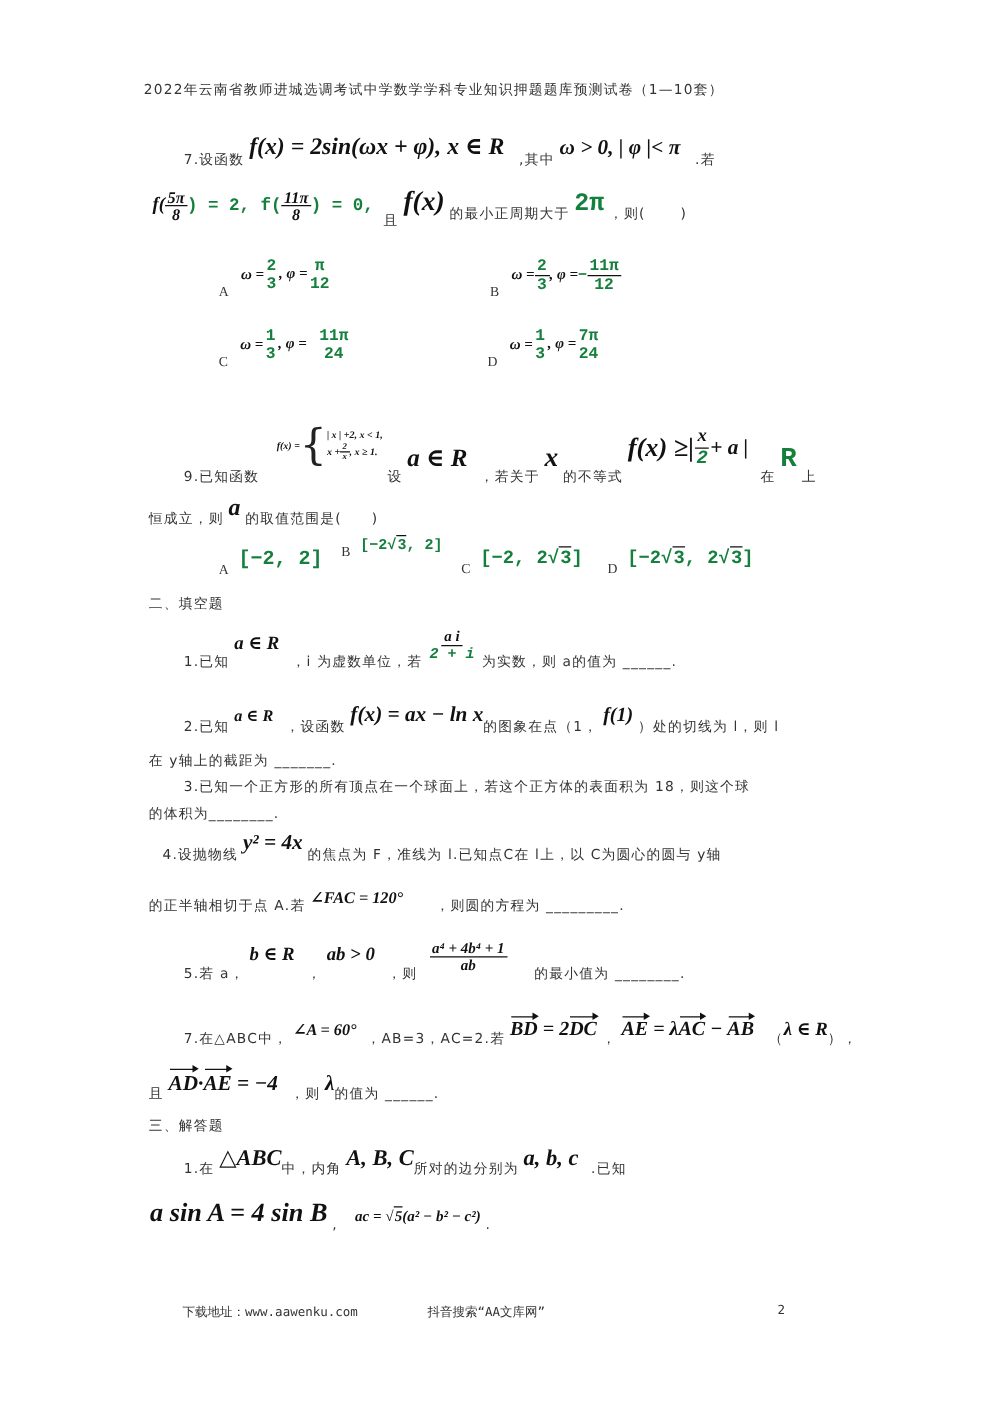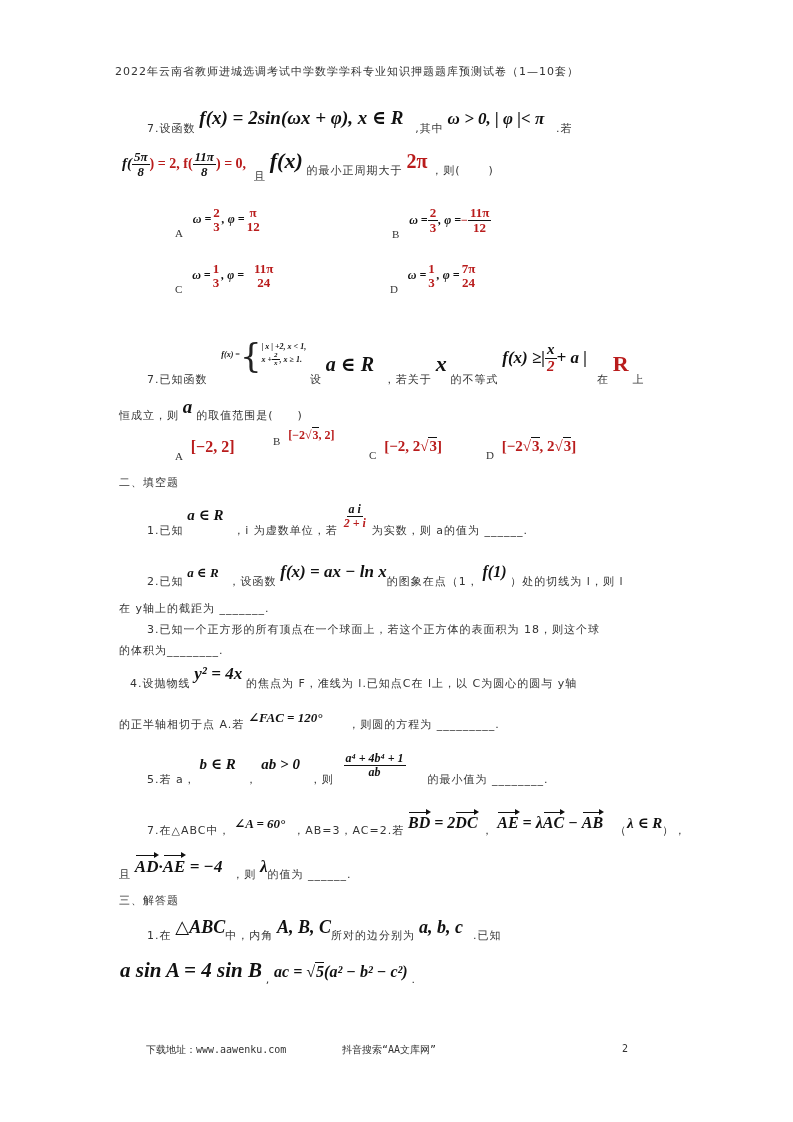--- a/index.html
+++ b/index.html
@@ -1,21 +1,21 @@
 <!DOCTYPE html>
 <html><head>
 <meta charset="utf-8">
 <style>
   html, body { margin:0; padding:0; background:#fff; }
   body { width:793px; height:1122px; position:relative; overflow:hidden; color:#222;
          font-family:"DejaVu Serif", "Liberation Serif", serif; font-size:12px; }
   .abs { position:absolute; white-space:nowrap; }
   .cn { font-family:"DejaVu Sans", "Liberation Sans", sans-serif; font-size:11px; color:#333; letter-spacing:1px; }
   .m { font-family:"Liberation Serif", "DejaVu Serif", serif; font-weight:bold; font-style:italic; color:#111; }
-  .mr { font-family:Liberation Serif, serif; font-weight:bold; color:#b91c1c; }
+  .mr { font-family:Liberation Mono, monospace; font-weight:bold; color:#15803d; }
   .lbl { font-family:"Liberation Serif", serif; font-size:11px; color:#333; }
   .frac { display:inline-flex; flex-direction:column; align-items:center; vertical-align:middle; line-height:1.05; }
   .frac .num { border-bottom:1px solid #111; padding:0 2px; }
   .frac .den { padding:0 2px; }
   .header { font-size:11px; }
   .vec { position:relative; display:inline-block; }
   .vec::before { content:""; position:absolute; left:1px; right:1px; top:-2px; border-top:1px solid #111; }
   .vec::after { content:""; position:absolute; right:-1px; top:-5px; border-left:5px solid #111; border-top:3px solid transparent; border-bottom:3px solid transparent; }
   .brace { font-size:34px; font-weight:normal; line-height:1; vertical-align:middle; }
   .pw { display:inline-flex; flex-direction:column; font-size:8px; vertical-align:middle; line-height:1.3; }
@@ -85,39 +85,39 @@
   <span class="m" style="font-size:12px; margin-left:6px;">ω =</span><span class="frac mr" style="font-size:13px;">
       <span class="num" style="border:none;">1</span>
       <span class="den">3</span>
     </span><span class="m" style="font-size:12px;">, φ =</span><span class="mr"></span><span class="frac mr" style="font-size:13px;">
       <span class="num" style="border:none;">7π</span>
       <span class="den">24</span>
     </span>
 </div>
 
 <div class="abs" style="left:147px; top:336px;">
-  <span class="cn" style="position:relative; top:26px;">7.已知函数</span>
+  <span class="cn" style="position:relative; top:26px;">9.已知函数</span>
   <span style="display:inline-flex; align-items:center; margin-left:10px;">
     <span class="m" style="font-size:8px;">f(x) =</span>
     <span class="brace">{</span>
     <span class="pw m">
       <span>| x | +2, x &lt; 1,</span>
       <span><span>x +</span><span class="frac" style="font-size:7px;">
             <span class="num">2</span>
             <span class="den">x</span>
           </span><span>, x ≥ 1.</span></span>
     </span>
   </span>
   <span class="cn" style="position:relative; top:26px;">设</span>
   <span class="m" style="font-size:20px; position:relative; top:14px;">a ∈ R</span>
   <span class="cn" style="position:relative; top:26px; margin-left:6px;">，若关于</span>
   <span class="m" style="font-size:22px; position:relative; top:14px;">x</span>
   <span class="cn" style="position:relative; top:26px;">的不等式</span>
   <span style="display:inline-flex; align-items:center; position:relative; top:6px;">
-    <span class="m" style="font-size:17px;">f(x) ≥|</span>
+    <span class="m" style="font-size:21px;">f(x) ≥|</span>
       <span class="frac m" style="font-size:15px;">
         <span class="num">x</span>
         <span class="den mr">2</span>
       </span>
       <span class="m" style="font-size:17px;">+ a |</span>
   </span>
   <span class="cn" style="position:relative; top:26px; margin-left:6px;">在</span>
   <span class="mr" style="font-size:22px; position:relative; top:14px;">R</span>
   <span class="cn" style="position:relative; top:26px;">上</span>
 </div>
@@ -215,19 +215,19 @@
 
 <div class="abs" style="left:147px; top:916px;">
   <span class="cn" style="position:relative; top:6px;">1.在</span>
   <span class="m" style="font-size:18px;">△ABC</span><span class="cn" style="position:relative; top:6px;">中，内角</span>
   <span class="m" style="font-size:18px;">A, B, C</span><span class="cn" style="position:relative; top:6px;">所对的边分别为</span>
   <span class="m" style="font-size:18px;">a, b, c</span><span class="cn" style="position:relative; top:6px; margin-left:10px;">.已知</span>
 </div>
 <div class="abs" style="left:120px; top:958px;">
   <span class="m" style="font-size:21px;">a sin A = 4 sin B</span>
   <span class="cn" style="position:relative; top:6px;">,</span>
-  <span class="m" style="font-size:16px; margin-left:0;"><span>ac = </span>√<span class="sqrt">5</span><span>(a² − b² − c²)</span></span>
+  <span class="m" style="font-size:12px; margin-left:10px;"><span>ac = </span>√<span class="sqrt">5</span><span>(a² − b² − c²)</span></span>
   <span class="cn" style="position:relative; top:6px;">.</span>
 </div>
 
 <div class="abs footer" style="left:146px; top:1043px;">下载地址：www.aawenku.com</div>
 <div class="abs footer" style="left:342px; top:1043px;">抖音搜索“AA文库网”</div>
 <div class="abs footer" style="left:622px; top:1043px;">2</div>
 
 </body></html>

